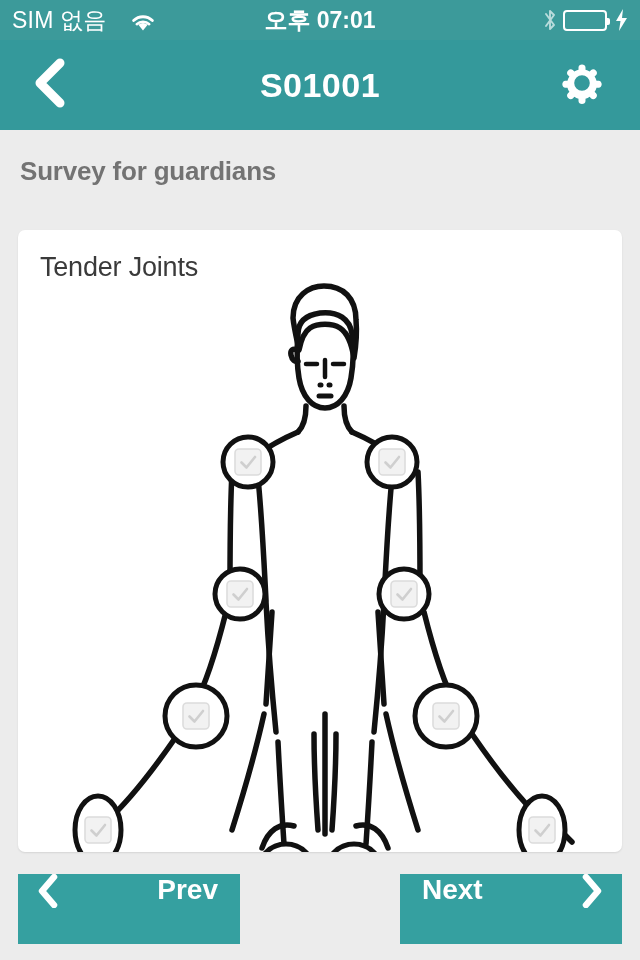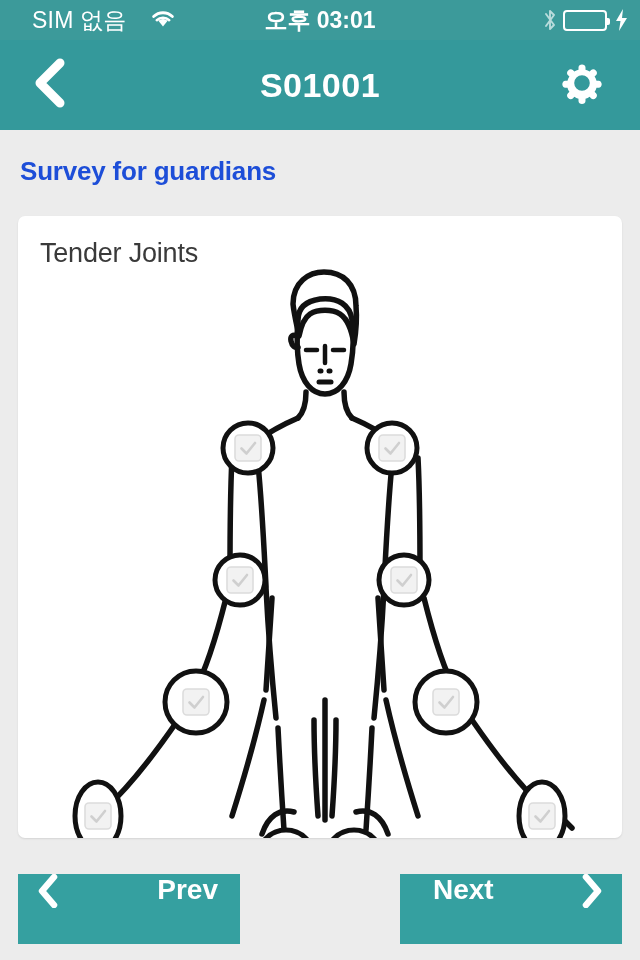--- a/index.html
+++ b/index.html
@@ -30,24 +30,23 @@
     height: 40px;
     background: #3c9a9a;
     display: flex;
     align-items: center;
     box-sizing: border-box;
     padding: 0 12px;
     color: #ffffff;
   }
   .sb-left {
     display: flex;
-    align-items: flex-start;
+    align-items: flex-end;
     gap: 24px;
     flex: 0 0 auto;
-    margin-left: 20px;
   }
   .sb-center {
     position: absolute;
     left: 0; right: 0;
     text-align: center;
     pointer-events: none;
   }
   .sb-right {
     margin-left: auto;
     display: flex;
@@ -137,28 +136,28 @@
     z-index: 2;
   }
 
   
   .page-heading {
     position: absolute;
     top: 156px;
     left: 20px;
     font-size: 26px;
     font-weight: bold;
-    color: #1d4ed8;
+    color: #737373;
     letter-spacing: -0.2px;
   }
 
   
   .card {
     position: absolute;
-    top: 216px;
+    top: 230px;
     left: 18px;
     width: 604px;
     height: 622px;
     background: #ffffff;
     border-radius: 7px;
     box-shadow: 0 1px 2px rgba(0,0,0,0.10);
     overflow: hidden;
   }
   .card-title {
     position: absolute;
@@ -203,21 +202,21 @@
     width: 222px;
     margin-left: 18px;
     justify-content: space-between;
     padding: 0 22px 0 18px;
   }
   .btn-next {
     width: 222px;
     margin-right: 18px;
     margin-left: auto;
     justify-content: space-between;
-    padding: 0 18px 0 33px;
+    padding: 0 18px 0 22px;
   }
   .page-indicator {
     flex: 1 1 auto;
     text-align: center;
     color: #2c7e7e;
     font-size: 31px;
     font-weight: bold;
   }
   .chev { display: block; }
 </style>
@@ -232,21 +231,21 @@
       <span>
         <svg class="wifi-icon" width="26" height="19" viewBox="0 0 26 19">
           <path d="M13 17.6 L8.4 11.8 A7.4 7.4 0 0 1 17.6 11.8 Z" fill="#ffffff"></path>
           <path d="M3.6 7.6 A13.4 13.4 0 0 1 22.4 7.6" stroke="#ffffff" stroke-width="2.8" fill="none" stroke-linecap="round"></path>
           <path d="M6.8 11.2 A9 9 0 0 1 19.2 11.2" stroke="#ffffff" stroke-width="2.6" fill="none" stroke-linecap="round"></path>
         </svg>
       </span>
     </div>
 
     <div class="sb-center">
-      <span class="sb-time">오후 03:01</span>
+      <span class="sb-time">오후 07:01</span>
     </div>
 
     <div class="sb-right">
       <span>
         <svg class="bt-icon" width="14" height="24" viewBox="0 0 14 24">
           <path d="M3 6 L11 17 L7 21 L7 3 L11 7 L3 18" stroke="#cfe8e8" stroke-width="1.9" fill="none" stroke-linejoin="round" stroke-linecap="round"></path>
         </svg>
       </span>
       <span class="battery">
         <span class="battery-fill" style="width: 100%;"></span>

